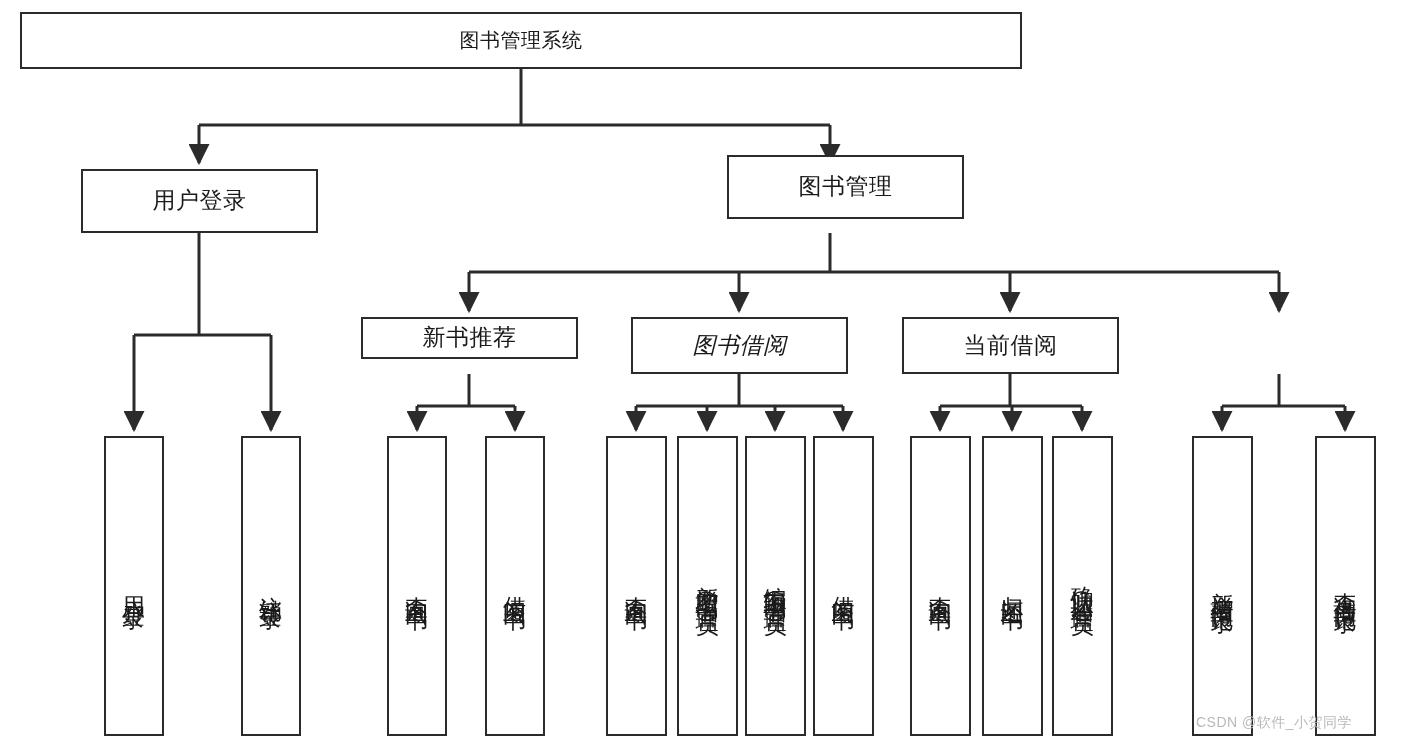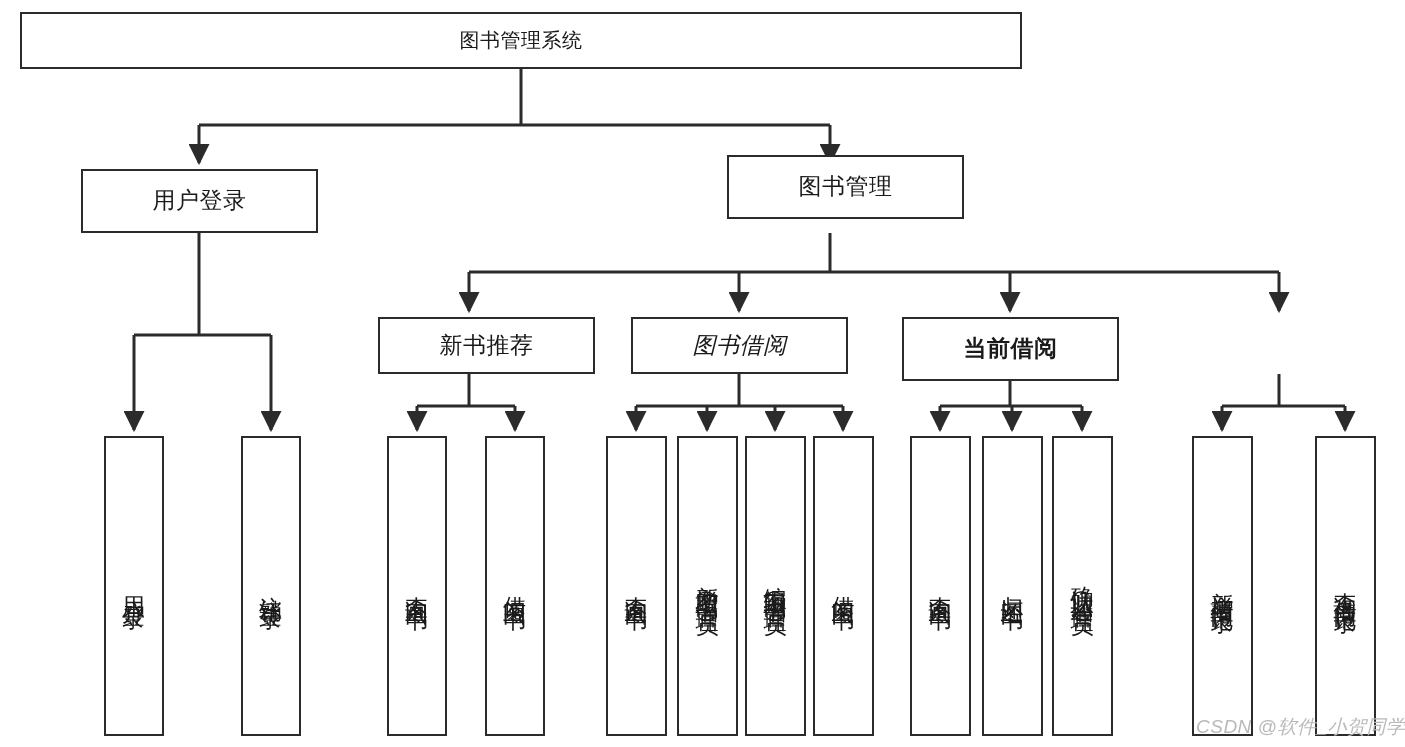--- a/index.html
+++ b/index.html
@@ -58,25 +58,24 @@
     letter-spacing: 4px;
     max-height: 100%;
   }
   .node.v {
     align-items: center;
     justify-content: center;
   }
   #watermark {
     position: absolute;
     color: #b9b9b9;
-    font-size: 19px;
+    font-size: 14px;
     white-space: nowrap;
     z-index: 5;
     letter-spacing: 0.5px;
-    font-style: italic;
   }
 </style>
 </head>
 <body>
 
 <div id="canvas">
 
   <svg id="edges" viewBox="0 0 1405 747" xmlns="http://www.w3.org/2000/svg">
     <defs>
       <marker id="arrow" viewBox="0 0 10 10" refX="9" refY="5" markerWidth="7" markerHeight="7" orient="auto-start-reverse">
@@ -131,27 +130,27 @@
     <span class="lbl">图书管理系统</span>
   </div>
 
   <div class="node h" style="left: 81px; top: 169px; width: 237px; height: 64px;">
     <span class="lbl">用户登录</span>
   </div>
   <div class="node h" style="left: 711px; top: 155px; width: 237px; height: 64px; margin-left: 16px;">
     <span class="lbl">图书管理</span>
   </div>
 
-  <div class="node h" style="left: 378px; top: 317px; width: 217px; height: 57px;">
+  <div class="node h" style="left: 361px; top: 317px; width: 217px; height: 42px;">
     <span class="lbl">新书推荐</span>
   </div>
   <div class="node h" style="left: 631px; top: 317px; width: 217px; height: 57px; font-style: italic;">
     <span class="lbl">图书借阅</span>
   </div>
-  <div class="node h" style="left: 902px; top: 317px; width: 217px; height: 64px; font-weight: bold;">
+  <div class="node h" style="left: 902px; top: 317px; width: 217px; height: 57px;">
     <span class="lbl">当前借阅</span>
   </div>
 
   <div class="node v" style="left: 104px; top: 436px; width: 60px; height: 300px;">
     <span class="lbl">用户登录</span>
   </div>
   <div class="node v" style="left: 241px; top: 436px; width: 60px; height: 300px;">
     <span class="lbl">注销登录</span>
   </div>
   <div class="node v" style="left: 387px; top: 436px; width: 60px; height: 300px;">

